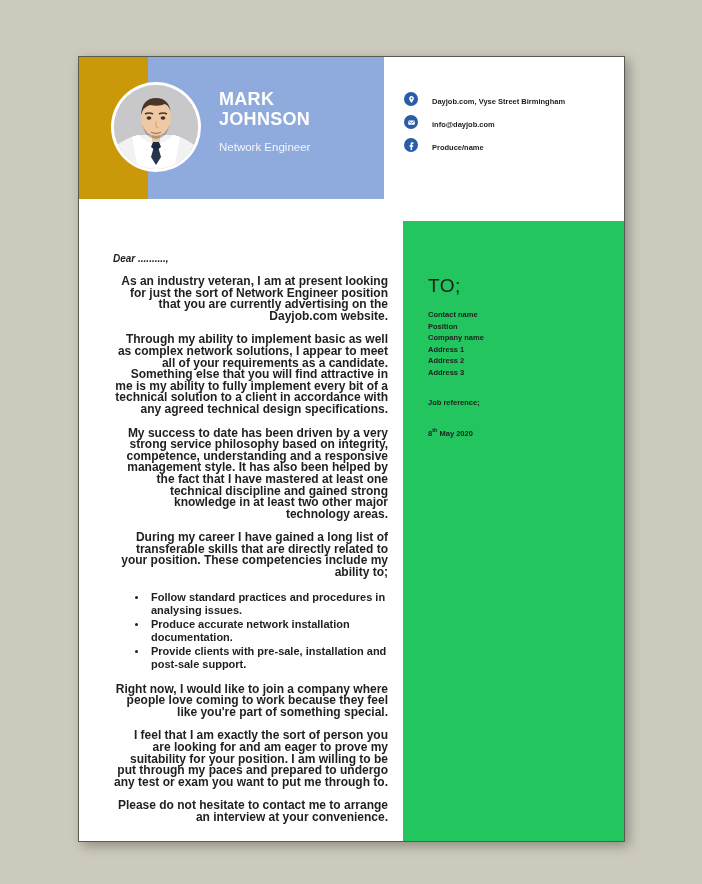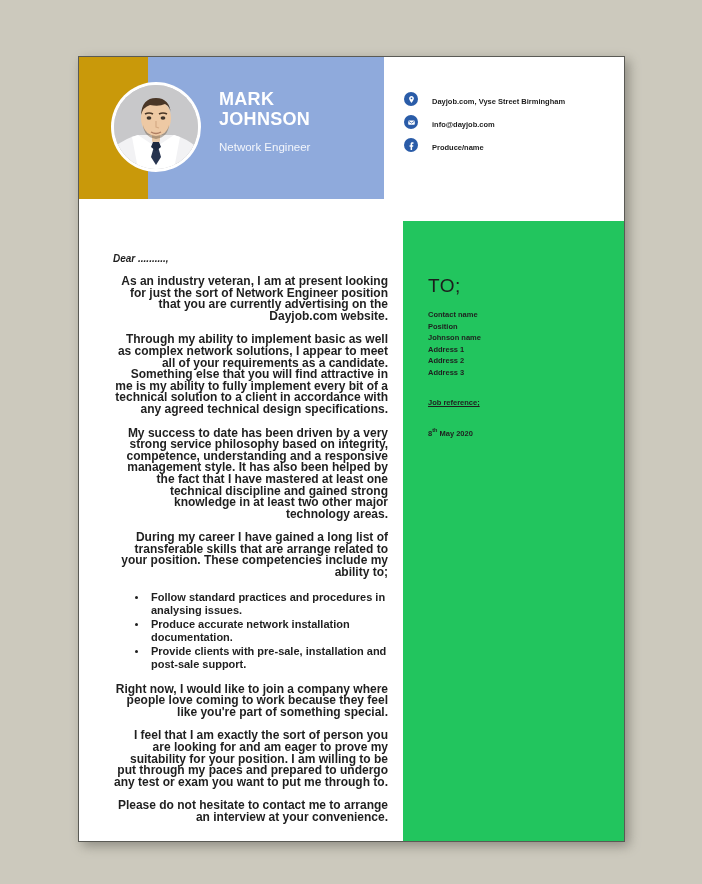--- a/index.html
+++ b/index.html
@@ -245,21 +245,20 @@
     line-height: 11.5px;
     color: #1f1f1f;
   }
   .job-ref {
     position: absolute;
     left: 25px;
     top: 177px;
     font-size: 7.5px;
     font-weight: bold;
     color: #1f1f1f;
-    text-decoration: underline;
   }
   .date-line {
     position: absolute;
     left: 25px;
     top: 206px;
     font-size: 7.5px;
     font-weight: bold;
     color: #1f1f1f;
   }
   .date-line sup {
@@ -342,36 +341,36 @@
 
 
       </div>
     </div>
 
     <div class="right-panel">
       <div class="to-heading">TO;</div>
       <div class="recipient">
         <div>Contact name</div>
         <div>Position</div>
-        <div>Johnson name</div>
+        <div>Company name</div>
         <div>Address 1</div>
         <div>Address 2</div>
         <div>Address 3</div>
       </div>
       <div class="job-ref">Job reference;</div>
       <div class="date-line"><span>8</span><sup>th</sup><span> May 2020</span></div>
     </div>
 
     <div class="letter-body">
       <div class="salutation">Dear ..........,</div>
 
       <div class="para">As an industry veteran, I am at present looking for just the sort of Network Engineer position that you are currently advertising on the Dayjob.com website.</div>
       <div class="para">Through my ability to implement basic as well as complex network solutions, I appear to meet all of your requirements as a candidate. Something else that you will find attractive in me is my ability to fully implement every bit of a technical solution to a client in accordance with any agreed technical design specifications.</div>
       <div class="para">My success to date has been driven by a very strong service philosophy based on integrity, competence, understanding and a responsive management style. It has also been helped by the fact that I have mastered at least one technical discipline and gained strong knowledge in at least two other major technology areas.</div>
-      <div class="para">During my career I have gained a long list of transferable skills that are arrange related to your position. These competencies include my ability to;</div>
+      <div class="para">During my career I have gained a long list of transferable skills that are directly related to your position. These competencies include my ability to;</div>
 
       <ul class="bullets">
         <li>Follow standard practices and procedures in analysing issues.</li>
         <li>Produce accurate network installation documentation.</li>
         <li>Provide clients with pre-sale, installation and post-sale support.</li>
       </ul>
 
       <div class="para">Right now, I would like to join a company where people love coming to work because they feel like you're part of something special.</div>
       <div class="para">I feel that I am exactly the sort of person you are looking for and am eager to prove my suitability for your position. I am willing to be put through my paces and prepared to undergo any test or exam you want to put me through to.</div>
       <div class="para">Please do not hesitate to contact me to arrange an interview at your convenience.</div>

